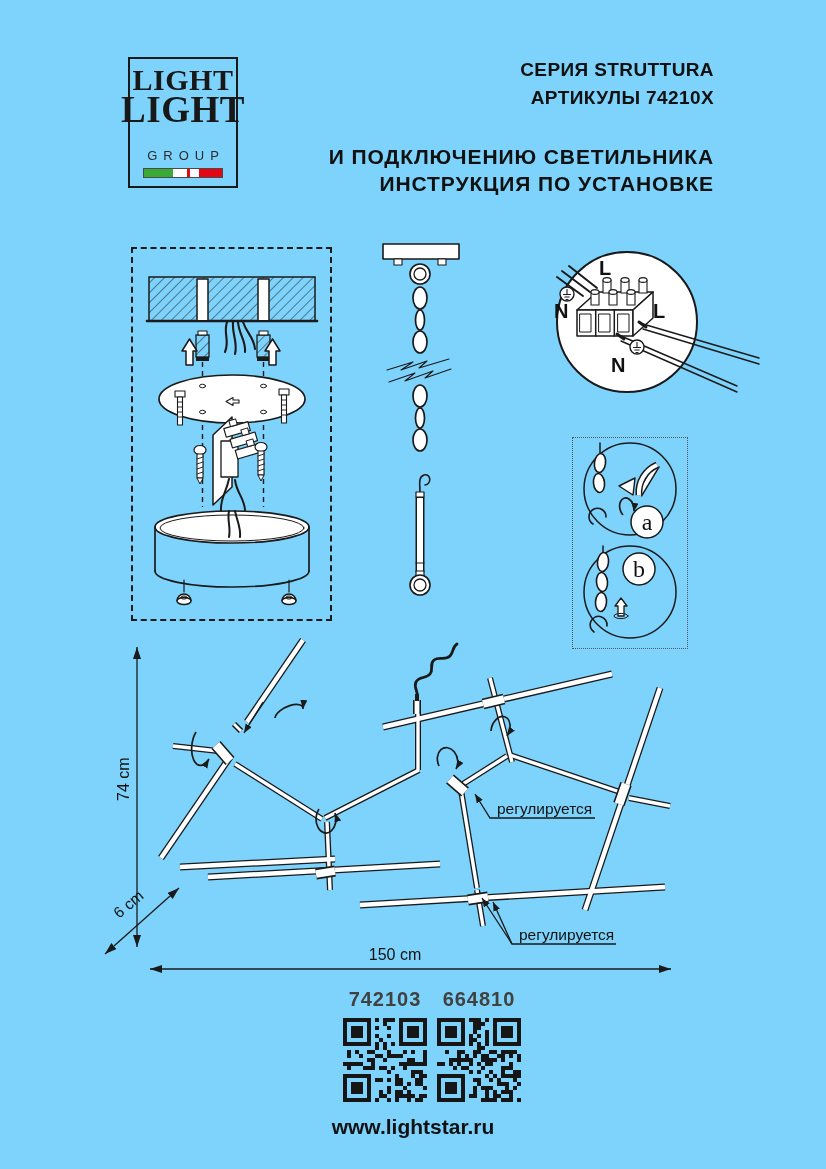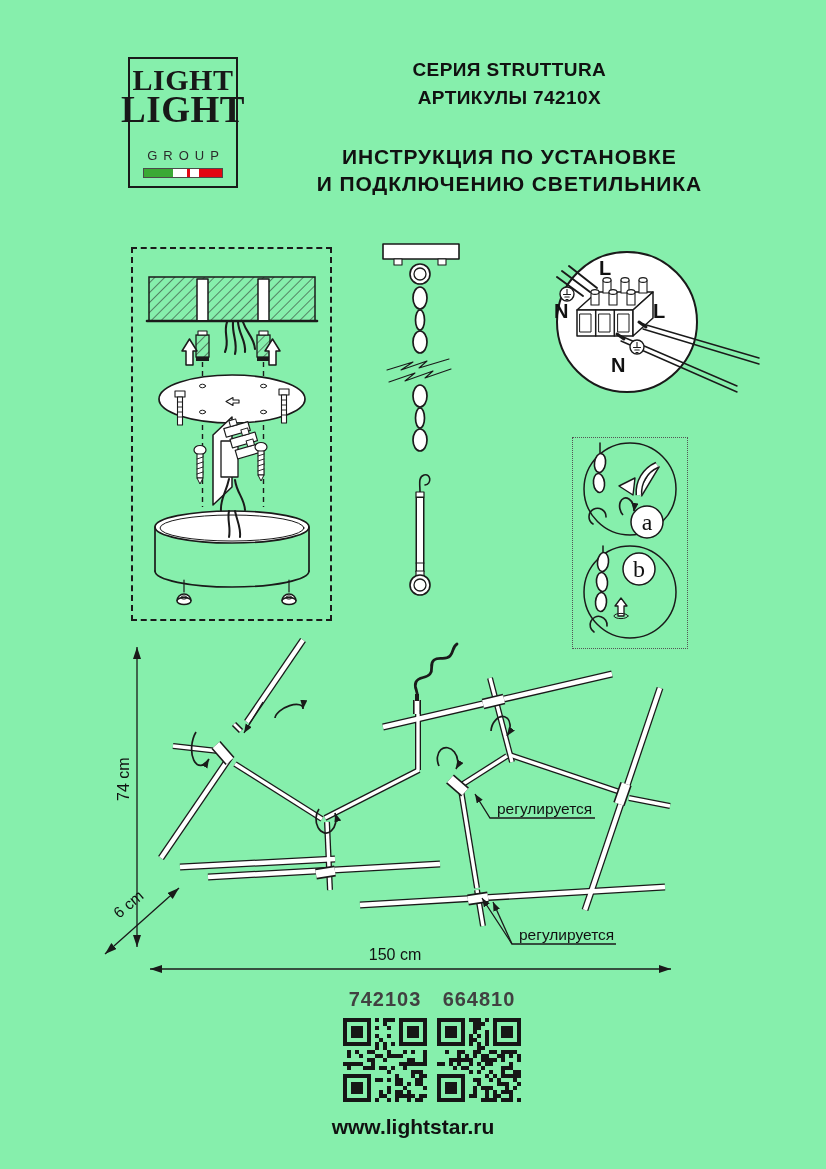--- a/index.html
+++ b/index.html
@@ -1,30 +1,30 @@
 <!DOCTYPE html>
 <html><head>
 <meta charset="utf-8">
 <style>
   html,body{margin:0;padding:0;background:#e8e8e8;}
-  .page{position:relative;width:826px;height:1169px;background:#86efac;margin:0 auto;
+  .page{position:relative;width:826px;height:1169px;background:#7dd3fc;margin:0 auto;
         font-family:"Liberation Sans","DejaVu Sans",sans-serif;color:#111;overflow:hidden;}
   .abs{position:absolute;}
 
   
   .logo-box{left:128px;top:57px;width:110px;height:131px;border:2px solid #1a1a1a;box-sizing:border-box;
             display:flex;flex-direction:column;align-items:center;justify-content:center;}
   .logo-light{font-family:"Liberation Serif","DejaVu Serif",serif;font-weight:bold;font-size:30px;line-height:.86;letter-spacing:.5px;color:#181818;}
   .logo-star{font-family:"Liberation Serif","DejaVu Serif",serif;font-weight:bold;font-size:37px;line-height:.92;letter-spacing:.5px;color:#181818;}
   .logo-group{font-size:13px;letter-spacing:6px;margin-right:-6px;margin-top:21px;color:#2b2b2b;}
   .logo-flag{width:78px;height:8px;margin-top:5px;border:1px solid #4a4a4a;box-sizing:content-box;
              background:linear-gradient(90deg,#3aa935 0 37%,#fff 37% 55%,#e30613 55% 59%,#fff 59% 70%,#e30613 70% 100%);}
 
   
-  .header-block{right:124px;top:56px;text-align:center;font-weight:bold;}
+  .header-block{right:112px;top:56px;text-align:right;font-weight:bold;}
   .header-series{font-size:19px;line-height:28px;letter-spacing:.4px;}
   .header-instruction{margin-top:31px;font-size:21px;line-height:27px;letter-spacing:.9px;}
 
   .dashed-box{left:131px;top:247px;width:201px;height:374px;border:2px dashed #1a1a1a;box-sizing:border-box;}
   .ab-box{left:572px;top:437px;width:116px;height:212px;border:1px dotted #555;box-sizing:border-box;}
 
   
   .k  {stroke:#1a1a1a;fill:none;stroke-width:1.5px;stroke-linejoin:round;stroke-linecap:round;}
   .kf {stroke:#1a1a1a;fill:#ffffff;stroke-width:1.5px;stroke-linejoin:round;}
   .kd {stroke:#1a1a1a;fill:none;stroke-width:1.4px;stroke-dasharray:5 4;}
@@ -56,22 +56,22 @@
     <div class="logo-group">GROUP</div>
     <div class="logo-flag"></div>
   </div>
 
   <div class="abs header-block">
     <div class="header-series">
       <div>СЕРИЯ STRUTTURA</div>
       <div>АРТИКУЛЫ 74210X</div>
     </div>
     <div class="header-instruction">
+      <div>И ПОДКЛЮЧЕНИЮ СВЕТИЛЬНИКА</div>
       <div>ИНСТРУКЦИЯ ПО УСТАНОВКЕ</div>
-      <div>И ПОДКЛЮЧЕНИЮ СВЕТИЛЬНИКА</div>
     </div>
   </div>
 
   <div class="abs dashed-box">
     <svg width="197" height="369" viewBox="0 0 197 369">
       <defs>
         <pattern id="hatch" width="7" height="7" patternUnits="userSpaceOnUse" patternTransform="rotate(45)">
           <line x1="0" y1="0" x2="0" y2="7" stroke="#2a2a2a" stroke-width="1.1"></line>
         </pattern>
       </defs>

